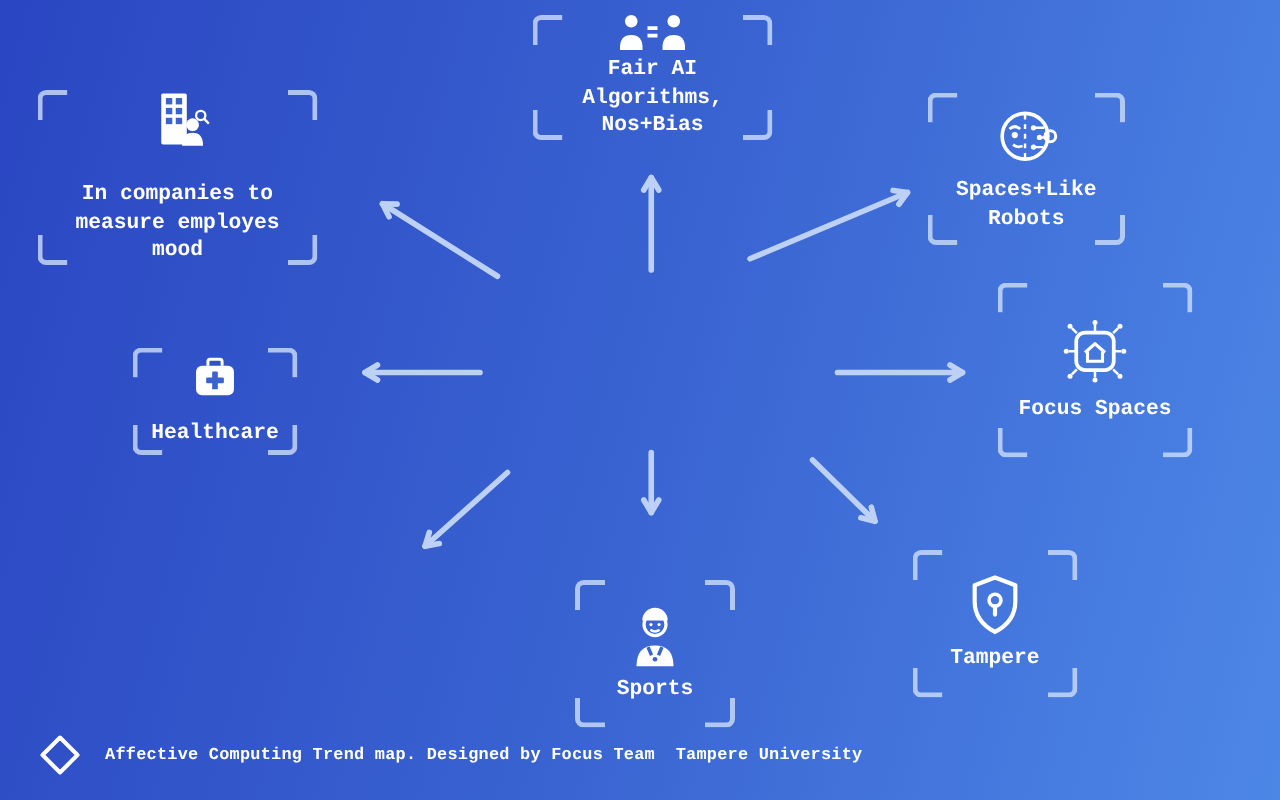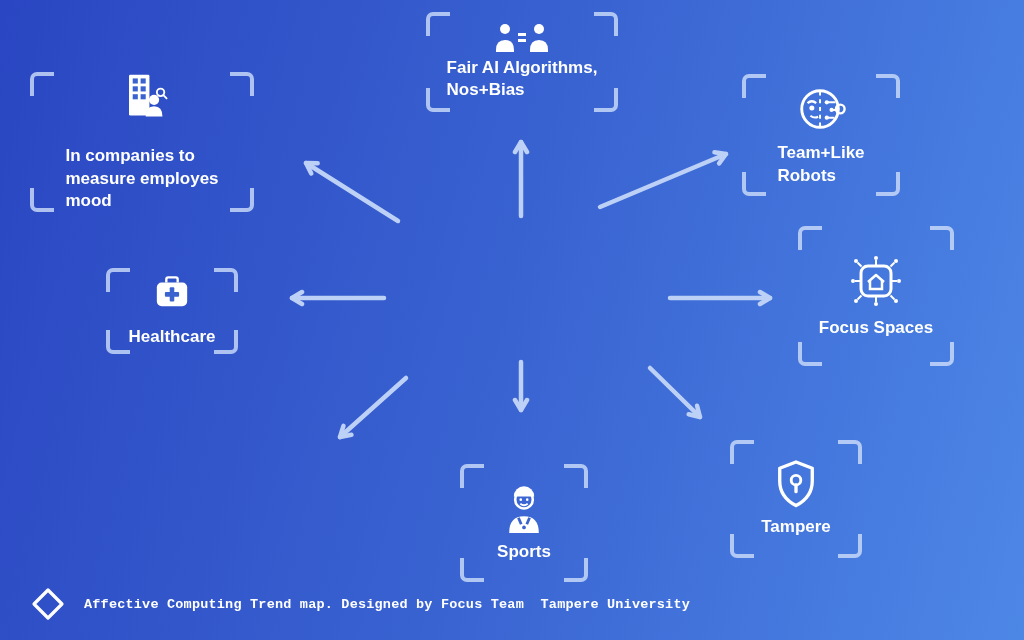--- a/index.html
+++ b/index.html
@@ -15,21 +15,21 @@
     --c:rgba(203,220,250,.82);--bw:4px;
   }
   .center-node{--c:#ffffff;--bw:5.5px;}
   .corner{position:absolute;width:20px;height:20px;}
   .center-node .corner{width:27px;height:27px;}
   .corner.tl{top:0;left:0;border-top:var(--bw) solid var(--c);border-left:var(--bw) solid var(--c);border-top-left-radius:7px;}
   .corner.tr{top:0;right:0;border-top:var(--bw) solid var(--c);border-right:var(--bw) solid var(--c);border-top-right-radius:7px;}
   .corner.bl{bottom:0;left:0;border-bottom:var(--bw) solid var(--c);border-left:var(--bw) solid var(--c);border-bottom-left-radius:7px;}
   .corner.br{bottom:0;right:0;border-bottom:var(--bw) solid var(--c);border-right:var(--bw) solid var(--c);border-bottom-right-radius:7px;}
   .node-label{
-    color:#fff;font-weight:bold;font-size:17px;line-height:1.32;text-align:left;white-space:pre-line;
+    color:#fff;font-weight:bold;font-size:17px;line-height:1.32;text-align:center;white-space:pre-line;font-family:Liberation Mono, monospace;
   }
   .center-label{
     color:#fff;font-weight:bold;font-size:35px;line-height:1.3;text-align:center;white-space:pre-line;letter-spacing:.5px;
   }
   .icon{display:flex;align-items:center;justify-content:center;}
   .footer{
     position:absolute;left:28px;bottom:16px;display:flex;align-items:center;gap:16px;font-family:Liberation Mono, monospace;
   }
   .footer-text{
     color:#fff;font-weight:bold;font-size:13.5px;white-space:pre-wrap;letter-spacing:.2px;
@@ -90,21 +90,21 @@
         <path d="M13 21 q4.5 -4 9 0" stroke="#fff" stroke-width="2.4" fill="none"></path>
         <circle cx="17.5" cy="26" r="2.6" fill="#fff"></circle>
         <path d="M16 34 q4 3 8 1" stroke="#fff" stroke-width="2.2" fill="none"></path>
         <circle cx="33" cy="20" r="2.2" fill="#fff"></circle>
         <circle cx="38" cy="28" r="2.2" fill="#fff"></circle>
         <circle cx="33" cy="36" r="2.2" fill="#fff"></circle>
         <path d="M33 20 h9 M38 28 h6 M33 36 h8" stroke="#fff" stroke-width="2" fill="none"></path>
         <circle cx="47" cy="27" r="4.5" fill="none" stroke="#fff" stroke-width="2.5"></circle>
       </svg>
     </span>
-    <div class="node-label">Team+Like
+    <div class="node-label">Spaces+Like
 Robots</div>
   </div>
 
   <div class="node" style="left:798px;top:226px;width:156px;height:140px;">
     <span class="corner tl"></span>
     <span class="corner tr"></span>
     <span class="corner bl"></span>
     <span class="corner br"></span>
     <span class="icon">
       <svg width="58" height="58" viewBox="0 0 58 58">
@@ -155,21 +155,21 @@
         <path d="M23 23.5 q4 3 8 0" stroke="#fff" stroke-width="2" fill="none"></path>
         <path d="M11 55 q0 -18 16 -18 q16 0 16 18 z" fill="#fff"></path>
         <path d="M21 38.5 l3 7 M33 38.5 l-3 7" stroke="#3a63d0" stroke-width="3" fill="none"></path>
         <circle cx="27" cy="49" r="2" fill="#3a63d0"></circle>
       </svg>
     </span>
     <div class="node-label">Sports</div>
   </div>
 
 
-  <div class="node" style="left:106px;top:268px;width:132px;height:86px;gap:16px;">
+  <div class="node" style="left:106px;top:278px;width:132px;height:86px;gap:16px;">
     <span class="corner tl"></span>
     <span class="corner tr"></span>
     <span class="corner bl"></span>
     <span class="corner br"></span>
     <span class="icon">
       <svg width="42" height="36" viewBox="0 0 42 38">
         <path d="M15 9 V5.5 q0 -2 2 -2 h8 q2 0 2 2 V9" fill="none" stroke="#fff" stroke-width="2.5"></path>
         <rect x="5" y="9" width="32" height="25" rx="5" fill="#fff"></rect>
         <rect x="18.6" y="14" width="4.8" height="15" rx="1" fill="#3a63d0"></rect>
         <rect x="13.5" y="19.1" width="15" height="4.8" rx="1" fill="#3a63d0"></rect>

